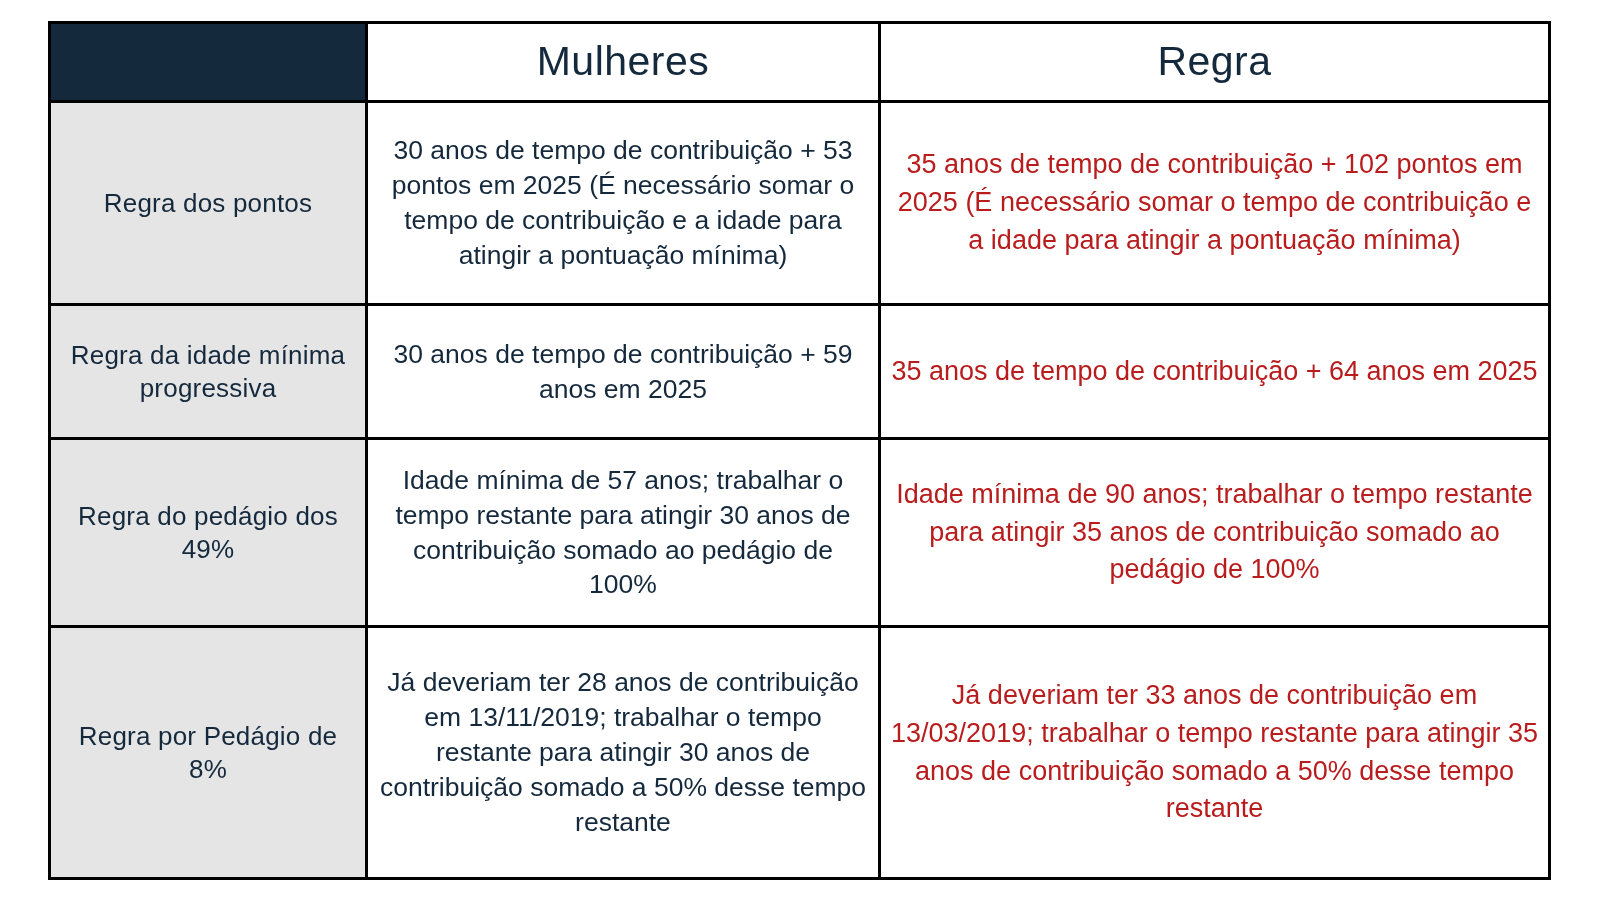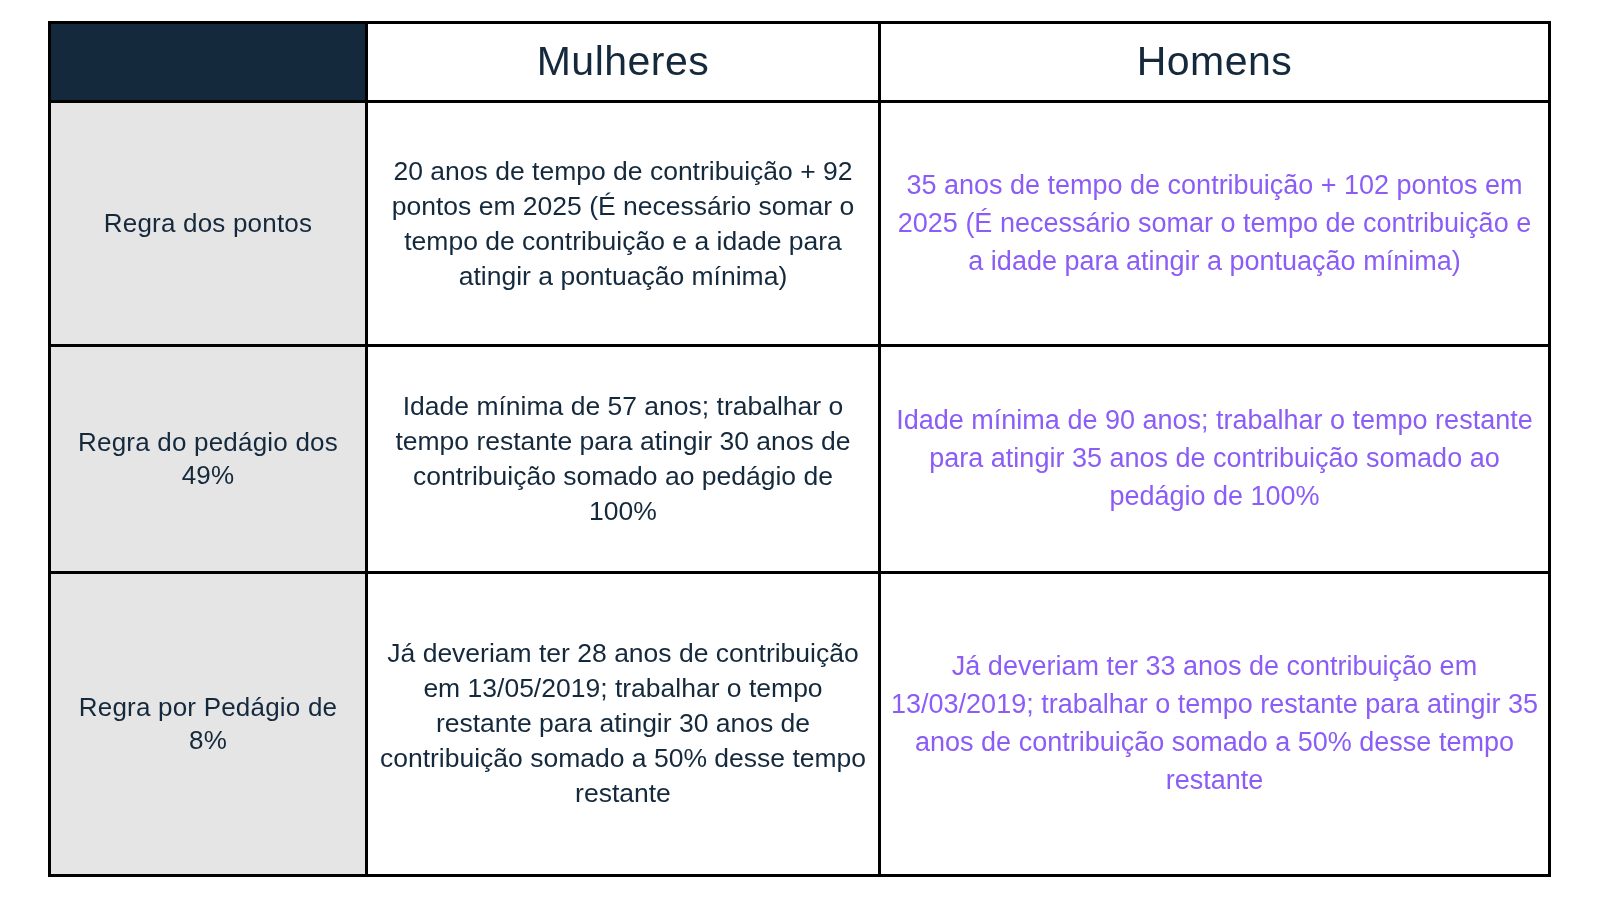--- a/index.html
+++ b/index.html
@@ -72,21 +72,21 @@
   .women-cell {
     background: #ffffff;
     color: #15293d;
     font-size: 26.5px;
     line-height: 1.32;
   }
 
   
   .men-cell {
     background: #ffffff;
-    color: #8b5cf6;
+    color: #b91c1c;
     font-size: 27px;
     line-height: 1.4;
   }
 
   
   tr.row-head { height: 79px; }
   tr.row-1    { height: 203px; }
   tr.row-2    { height: 134px; }
   tr.row-3    { height: 188px; }
   tr.row-4    { height: 252px; }
@@ -100,41 +100,46 @@
     <colgroup>
       <col class="col-rule">
       <col class="col-women">
       <col class="col-men">
     </colgroup>
 
     <thead>
       <tr class="row-head">
         <th class="corner-cell"></th>
         <th class="head-cell">Mulheres</th>
-        <th class="head-cell">Homens</th>
+        <th class="head-cell">Regra</th>
       </tr>
     </thead>
 
     <tbody>
 
       <tr class="row-1">
         <td class="rule-cell">Regra dos pontos</td>
-        <td class="women-cell">20 anos de tempo de contribuição + 92 pontos em 2025 (É necessário somar o tempo de contribuição e a idade para atingir a pontuação mínima)</td>
+        <td class="women-cell">30 anos de tempo de contribuição + 53 pontos em 2025 (É necessário somar o tempo de contribuição e a idade para atingir a pontuação mínima)</td>
         <td class="men-cell">35 anos de tempo de contribuição + 102 pontos em 2025 (É necessário somar o tempo de contribuição e a idade para atingir a pontuação mínima)</td>
       </tr>
 
+      <tr class="row-2">
+        <td class="rule-cell">Regra da idade mínima progressiva</td>
+        <td class="women-cell">30 anos de tempo de contribuição + 59 anos em 2025</td>
+        <td class="men-cell">35 anos de tempo de contribuição + 64 anos em 2025</td>
+      </tr>
 
       <tr class="row-3">
         <td class="rule-cell">Regra do pedágio dos 49%</td>
         <td class="women-cell">Idade mínima de 57 anos; trabalhar o tempo restante para atingir 30 anos de contribuição somado ao pedágio de 100%</td>
         <td class="men-cell">Idade mínima de 90 anos; trabalhar o tempo restante para atingir 35 anos de contribuição somado ao pedágio de 100%</td>
       </tr>
 
       <tr class="row-4">
         <td class="rule-cell">Regra por Pedágio de 8%</td>
-        <td class="women-cell">Já deveriam ter 28 anos de contribuição em 13/05/2019; trabalhar o tempo restante para atingir 30 anos de contribuição somado a 50% desse tempo restante</td>
+        <td class="women-cell">Já deveriam ter 28 anos de contribuição em 13/11/2019; trabalhar o tempo restante para atingir 30 anos de contribuição somado a 50% desse tempo restante</td>
         <td class="men-cell">Já deveriam ter 33 anos de contribuição em 13/03/2019; trabalhar o tempo restante para atingir 35 anos de contribuição somado a 50% desse tempo restante</td>
       </tr>
 
     </tbody>
   </table>
 
 </div>
 
 </body></html>

